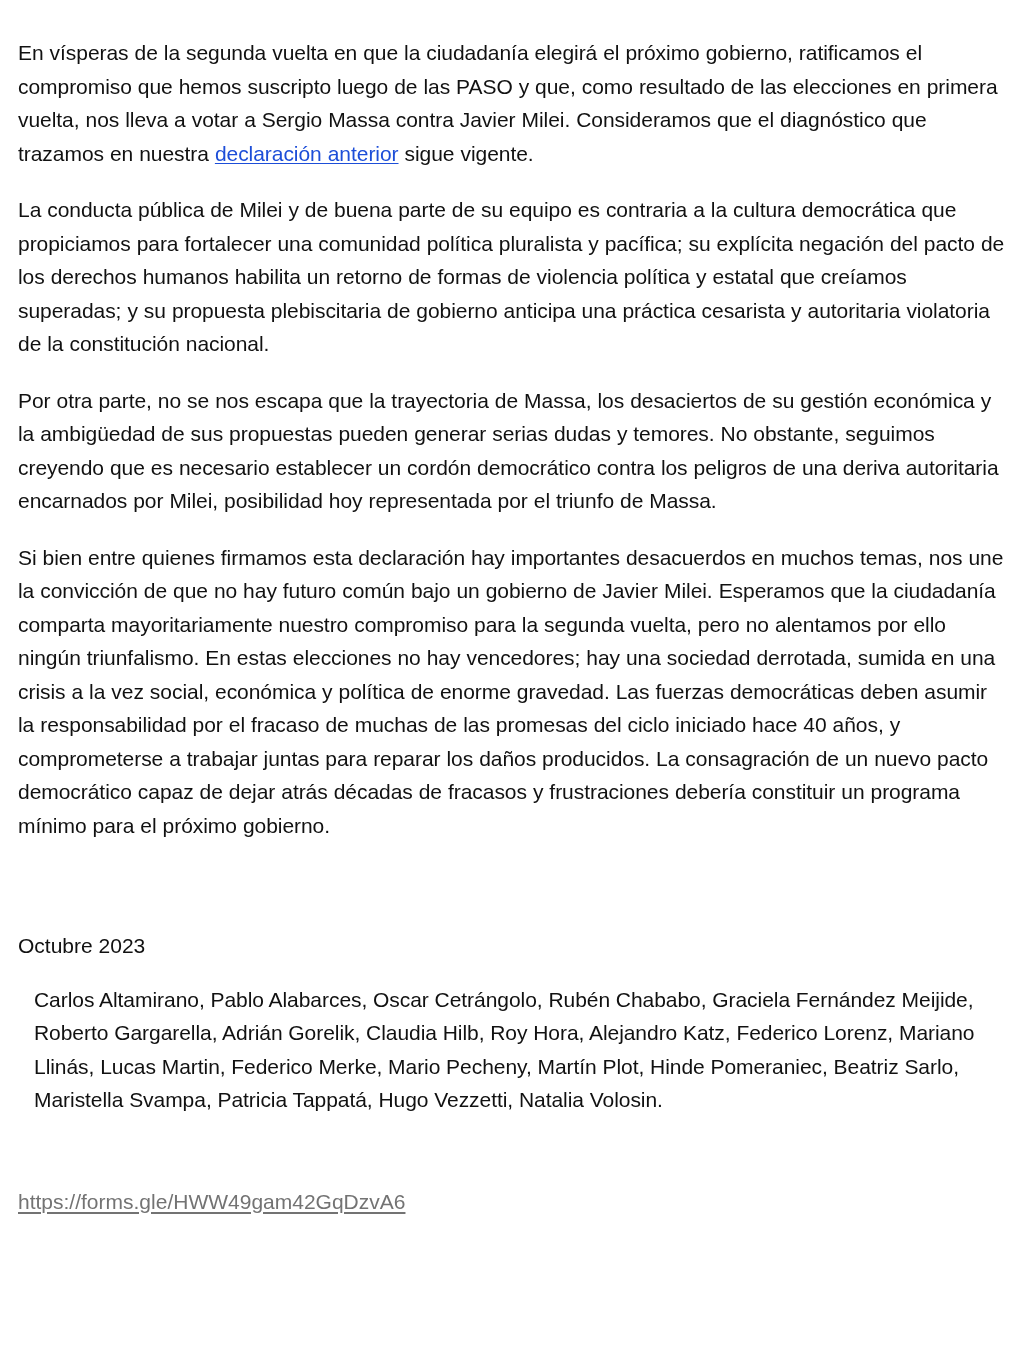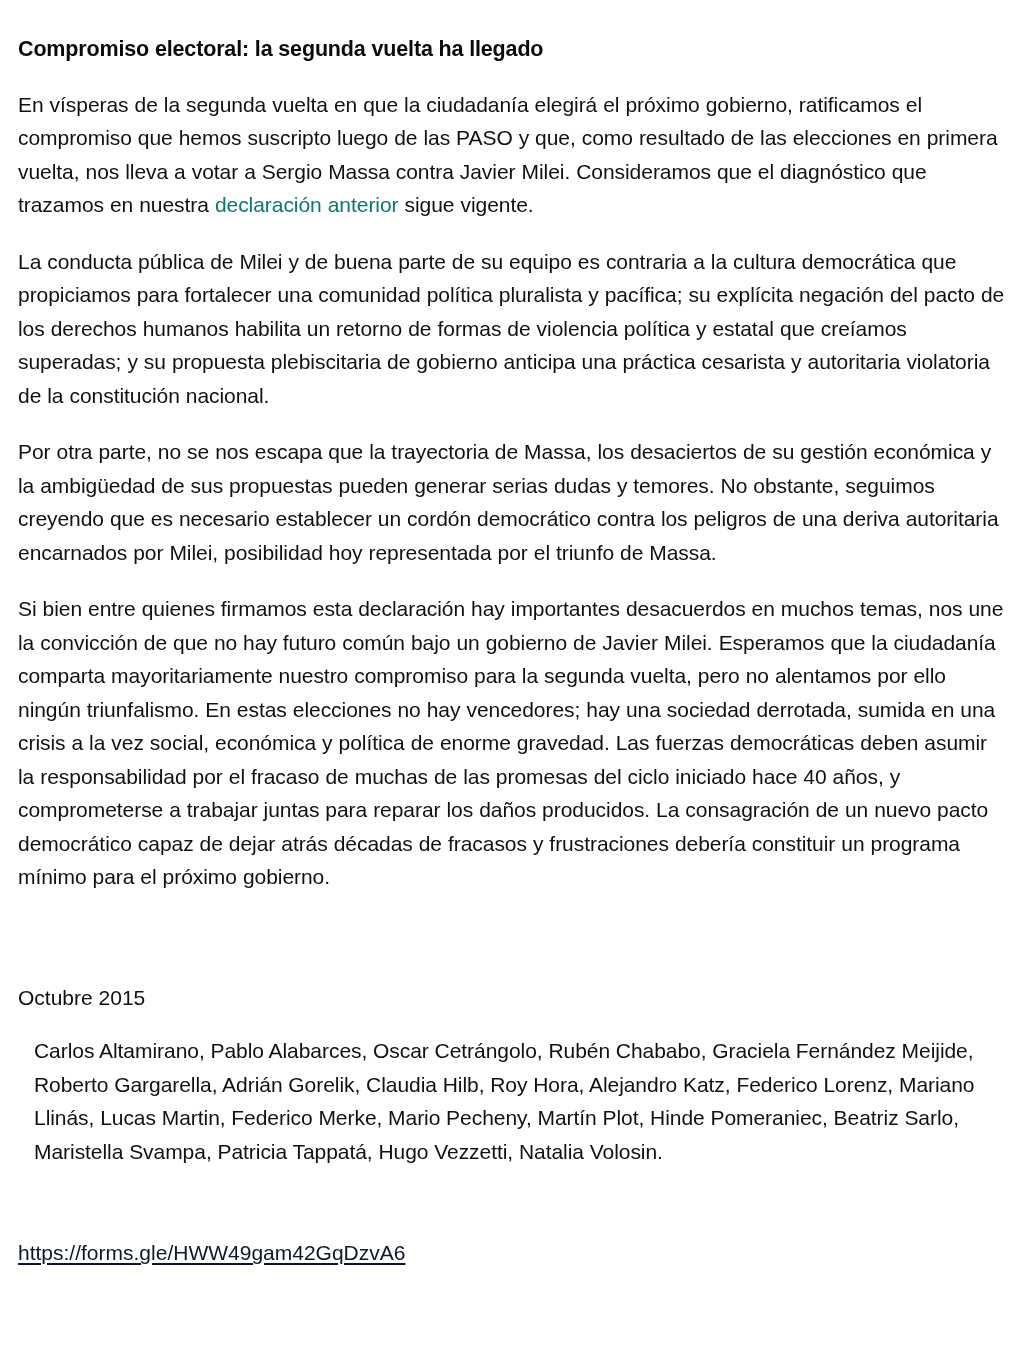--- a/index.html
+++ b/index.html
@@ -43,21 +43,22 @@
     color: #111111;
     text-align: left;
     word-spacing: 0.2px;
   }
 
   .para:last-of-type {
     margin-bottom: 0;
   }
 
   .inline-link {
-    color: #0f766e;
+    color: #1d4ed8;
+    text-decoration: underline;
     text-underline-offset: 2px;
     text-decoration-thickness: 1px;
     cursor: pointer;
   }
 
   .spacer-lg {
     height: 64px;
   }
 
   .spacer-md {
@@ -82,46 +83,45 @@
   .cta-line {
     font-size: 21px;
     line-height: 33.5px;
     margin: 0 0 28px 0;
     color: #111111;
   }
 
   .url-link {
     font-size: 21px;
     line-height: 33.5px;
-    color: #0f172a;
+    color: #737373;
     text-decoration: underline;
     text-underline-offset: 3px;
     text-decoration-thickness: 1.5px;
     cursor: pointer;
     display: inline-block;
   }
 </style>
 </head>
 <body>
 
 <div class="page">
 
-  <h1 class="doc-title">Compromiso electoral: la segunda vuelta ha llegado</h1>
 
   <p class="para"><span>En vísperas de la segunda vuelta en que la ciudadanía elegirá el próximo gobierno, ratificamos el compromiso que hemos suscripto luego de las PASO y que, como resultado de las elecciones en primera vuelta, nos lleva a votar a Sergio Massa contra Javier Milei. Consideramos que el diagnóstico que trazamos en nuestra </span><a class="inline-link">declaración anterior</a><span> sigue vigente.</span></p>
 
   <p class="para">La conducta pública de Milei y de buena parte de su equipo es contraria a la cultura democrática que propiciamos para fortalecer una comunidad política pluralista y pacífica; su explícita negación del pacto de los derechos humanos habilita un retorno de formas de violencia política y estatal que creíamos superadas; y su propuesta plebiscitaria de gobierno anticipa una práctica cesarista y autoritaria violatoria de la constitución nacional.</p>
 
   <p class="para">Por otra parte, no se nos escapa que la trayectoria de Massa, los desaciertos de su gestión económica y la ambigüedad de sus propuestas pueden generar serias dudas y temores. No obstante, seguimos creyendo que es necesario establecer un cordón democrático contra los peligros de una deriva autoritaria encarnados por Milei, posibilidad hoy representada por el triunfo de Massa.</p>
 
   <p class="para">Si bien entre quienes firmamos esta declaración hay importantes desacuerdos en muchos temas, nos une la convicción de que no hay futuro común bajo un gobierno de Javier Milei. Esperamos que la ciudadanía comparta mayoritariamente nuestro compromiso para la segunda vuelta, pero no alentamos por ello ningún triunfalismo. En estas elecciones no hay vencedores; hay una sociedad derrotada, sumida en una crisis a la vez social, económica y política de enorme gravedad. Las fuerzas democráticas deben asumir la responsabilidad por el fracaso de muchas de las promesas del ciclo iniciado hace 40 años, y comprometerse a trabajar juntas para reparar los daños producidos. La consagración de un nuevo pacto democrático capaz de dejar atrás décadas de fracasos y frustraciones debería constituir un programa mínimo para el próximo gobierno.</p>
 
   <div class="spacer-lg"></div>
 
-  <p class="date-line">Octubre 2015</p>
+  <p class="date-line">Octubre 2023</p>
 
   <p class="signatories">Carlos Altamirano, Pablo Alabarces, Oscar Cetrángolo, Rubén Chababo, Graciela Fernández Meijide, Roberto Gargarella, Adrián Gorelik, Claudia Hilb, Roy Hora, Alejandro Katz, Federico Lorenz, Mariano Llinás, Lucas Martin, Federico Merke, Mario Pecheny, Martín Plot, Hinde Pomeraniec, Beatriz Sarlo, Maristella Svampa, Patricia Tappatá, Hugo Vezzetti, Natalia Volosin.</p>
 
   <div class="spacer-md"></div>
 
 
   <a class="url-link">https://forms.gle/HWW49gam42GqDzvA6</a>
 
 </div>
 

